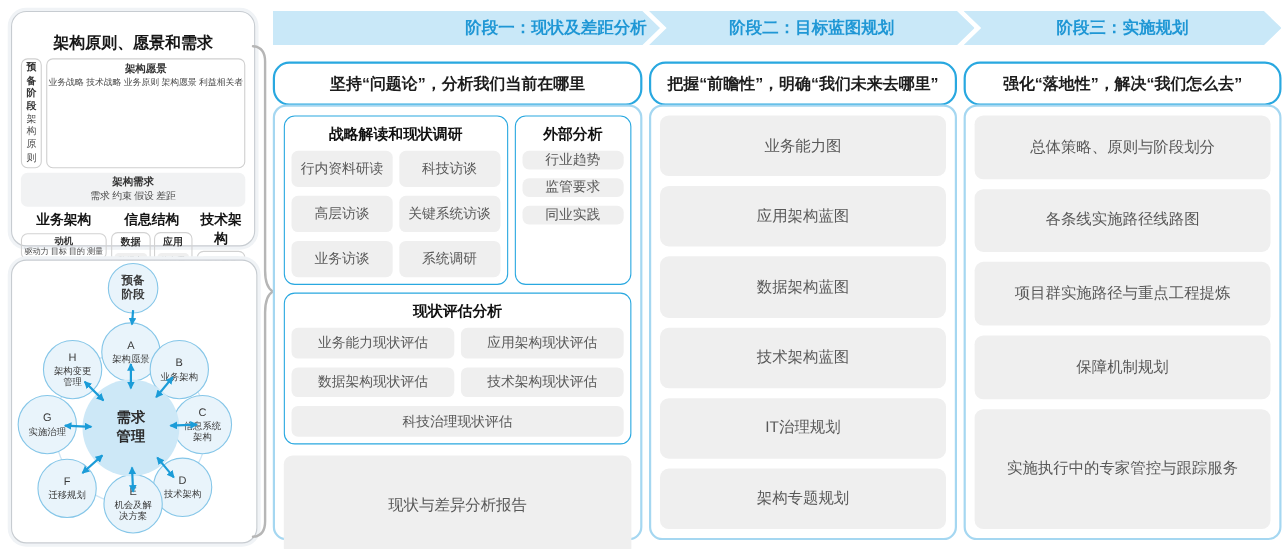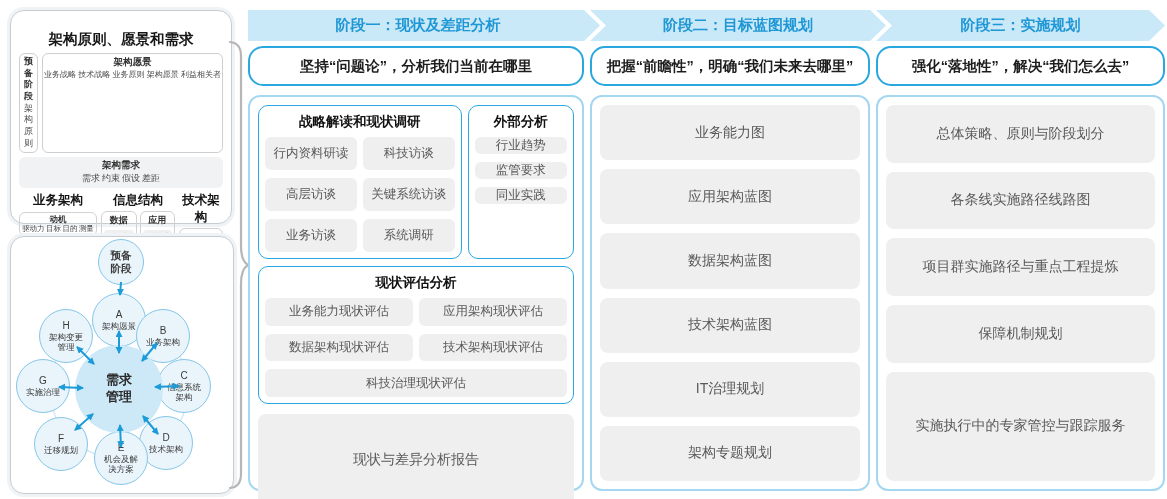--- a/index.html
+++ b/index.html
@@ -68,26 +68,26 @@
             font-size:13px;font-weight:bold;color:#2b2b2b;line-height:1.3;}
   .n-center .lbl2{width:2.3em;}
 
   
   .brace{position:absolute;left:228px;top:40px;}
 
   
   .band{position:absolute;top:10px;height:31px;background:#c9e8f8;display:flex;align-items:center;
         justify-content:center;font-size:15px;font-weight:bold;color:#1f97d5;}
   .band-1{left:248px;width:352px;padding-right:12px;box-sizing:border-box;
-          clip-path:polygon(0 0,calc(100% - 16px) 0,100% 50%,calc(100% - 16px) 100%,0 100%);}
+          clip-path:polygon(0 0,calc(100% - 16px) 0,100% 50%,calc(100% - 16px) 100%,0 100%);justify-content:flex-end;}
   .band-2{left:590px;width:296px;padding-right:8px;padding-left:8px;box-sizing:border-box;
           clip-path:polygon(0 0,calc(100% - 16px) 0,100% 50%,calc(100% - 16px) 100%,0 100%,16px 50%);}
   .band-3{left:876px;width:289px;padding-right:8px;padding-left:8px;box-sizing:border-box;
           clip-path:polygon(0 0,calc(100% - 16px) 0,100% 50%,calc(100% - 16px) 100%,0 100%,16px 50%);}
-  .subtitle{position:absolute;top:46px;height:40px;background:#fff;border:2px solid #29a8e0;
+  .subtitle{position:absolute;top:56px;height:40px;background:#fff;border:2px solid #29a8e0;
             border-radius:15px;display:flex;align-items:center;justify-content:center;
             font-weight:bold;font-size:14.5px;color:#1d1d1d;box-sizing:border-box;}
   .sub-1{left:248px;width:336px;} .sub-2{left:590px;width:280px;} .sub-3{left:876px;width:289px;}
   .pcard{position:absolute;top:95px;height:396px;border:2px solid #a5d7f1;border-radius:12px;
          background:#fff;padding:8px;box-sizing:border-box;}
   .pcard-1{left:248px;width:336px;}
   .pcard-2{left:590px;width:280px;display:flex;flex-direction:column;gap:9px;}
   .pcard-3{left:876px;width:289px;display:flex;flex-direction:column;gap:9px;}
   .gbox{background:#efefef;border-radius:8px;display:flex;align-items:center;justify-content:center;
         font-size:14px;color:#595959;text-align:center;}

